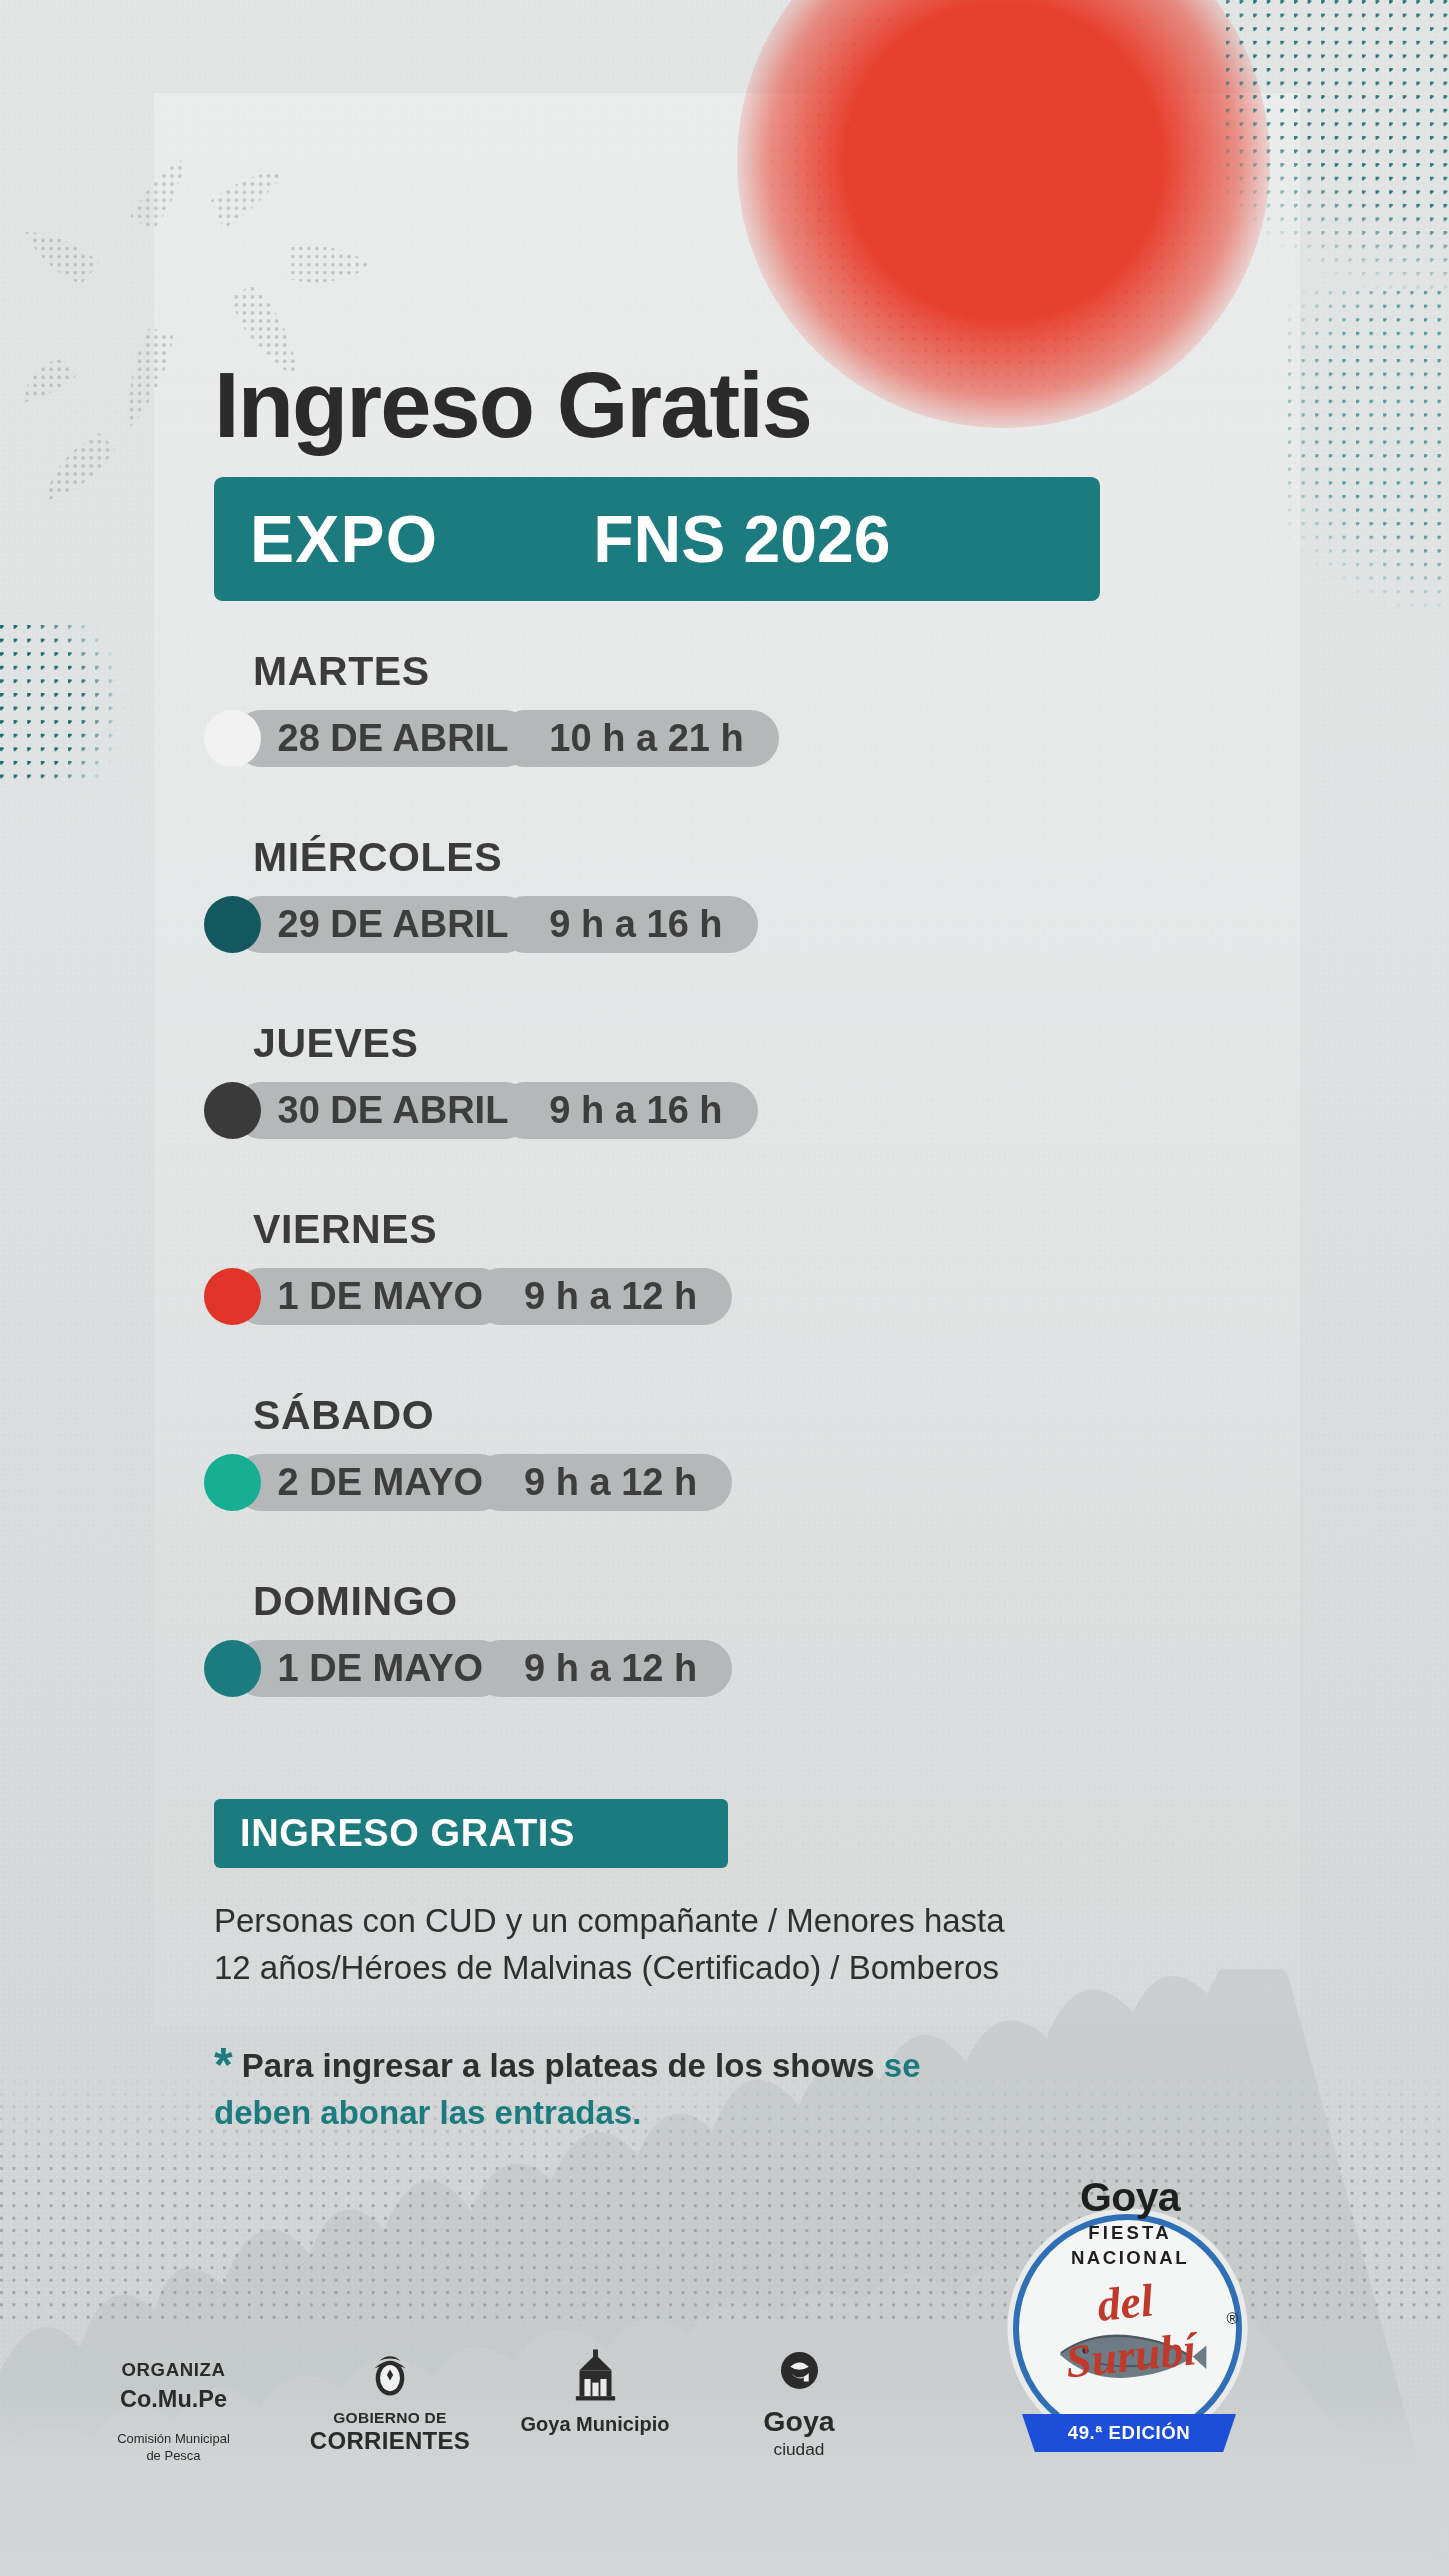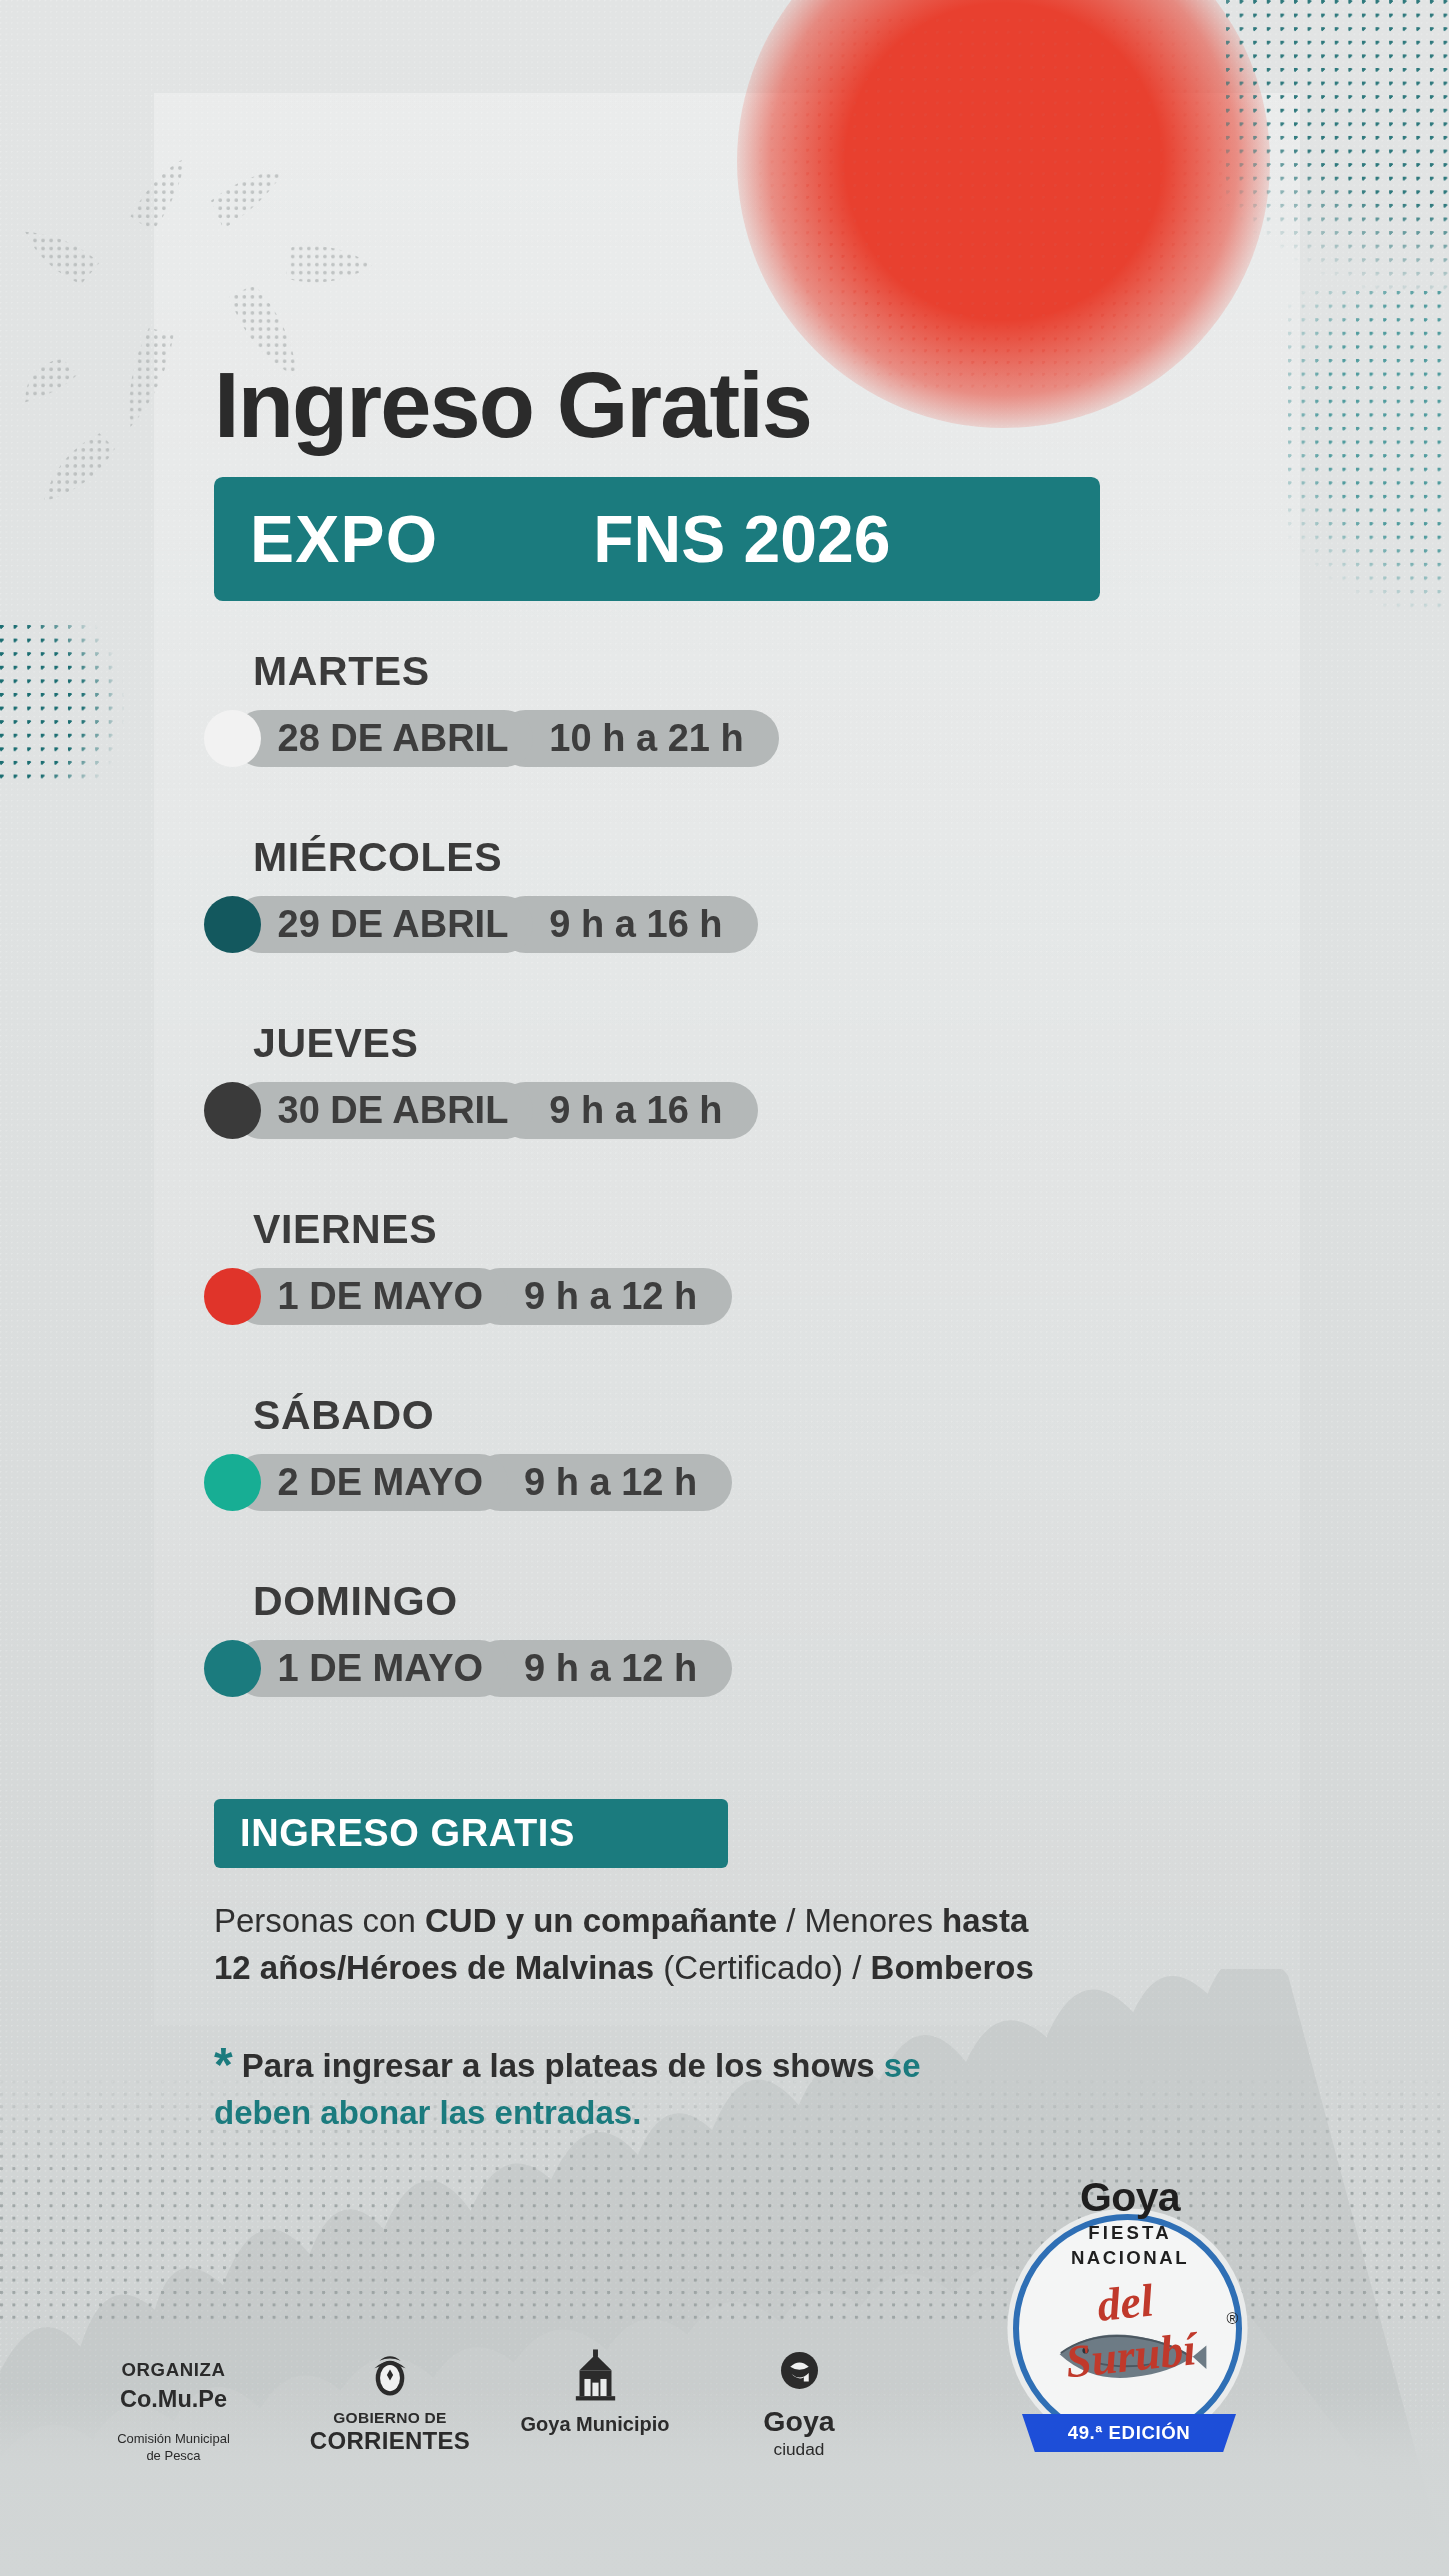--- a/index.html
+++ b/index.html
@@ -150,21 +150,21 @@
     position:absolute; left:214px; top:1799px;
     width:514px; height:69px; background:#1b7b7e; border-radius:6.2px;
     display:flex; align-items:center; padding-left:26px;
   }
   .free-banner span { color:#fff; font-size:38px; font-weight:bold; letter-spacing:0.6px; }
 
   .free-text {
     position:absolute; left:214px; top:1898px; width:1071px;
     font-size:33px; color:#2f2f2f; line-height:1.42;
   }
-  .free-text b { font-weight:bold; }
+  .free-text b { font-weight:normal; }
 
   .note {
     position:absolute; left:214px; top:2043px; width:991px;
     font-size:33px; color:#2f2f2f; line-height:1.42; font-weight:bold;
   }
   .note .ast { color:#1b7b7e; font-size:48px; font-weight:bold; line-height:0; vertical-align:-3.7px; }
   .note .teal { color:#1b7b7e; }
   .note .reg { font-weight:bold; color:#2f2f2f; }
 
   

